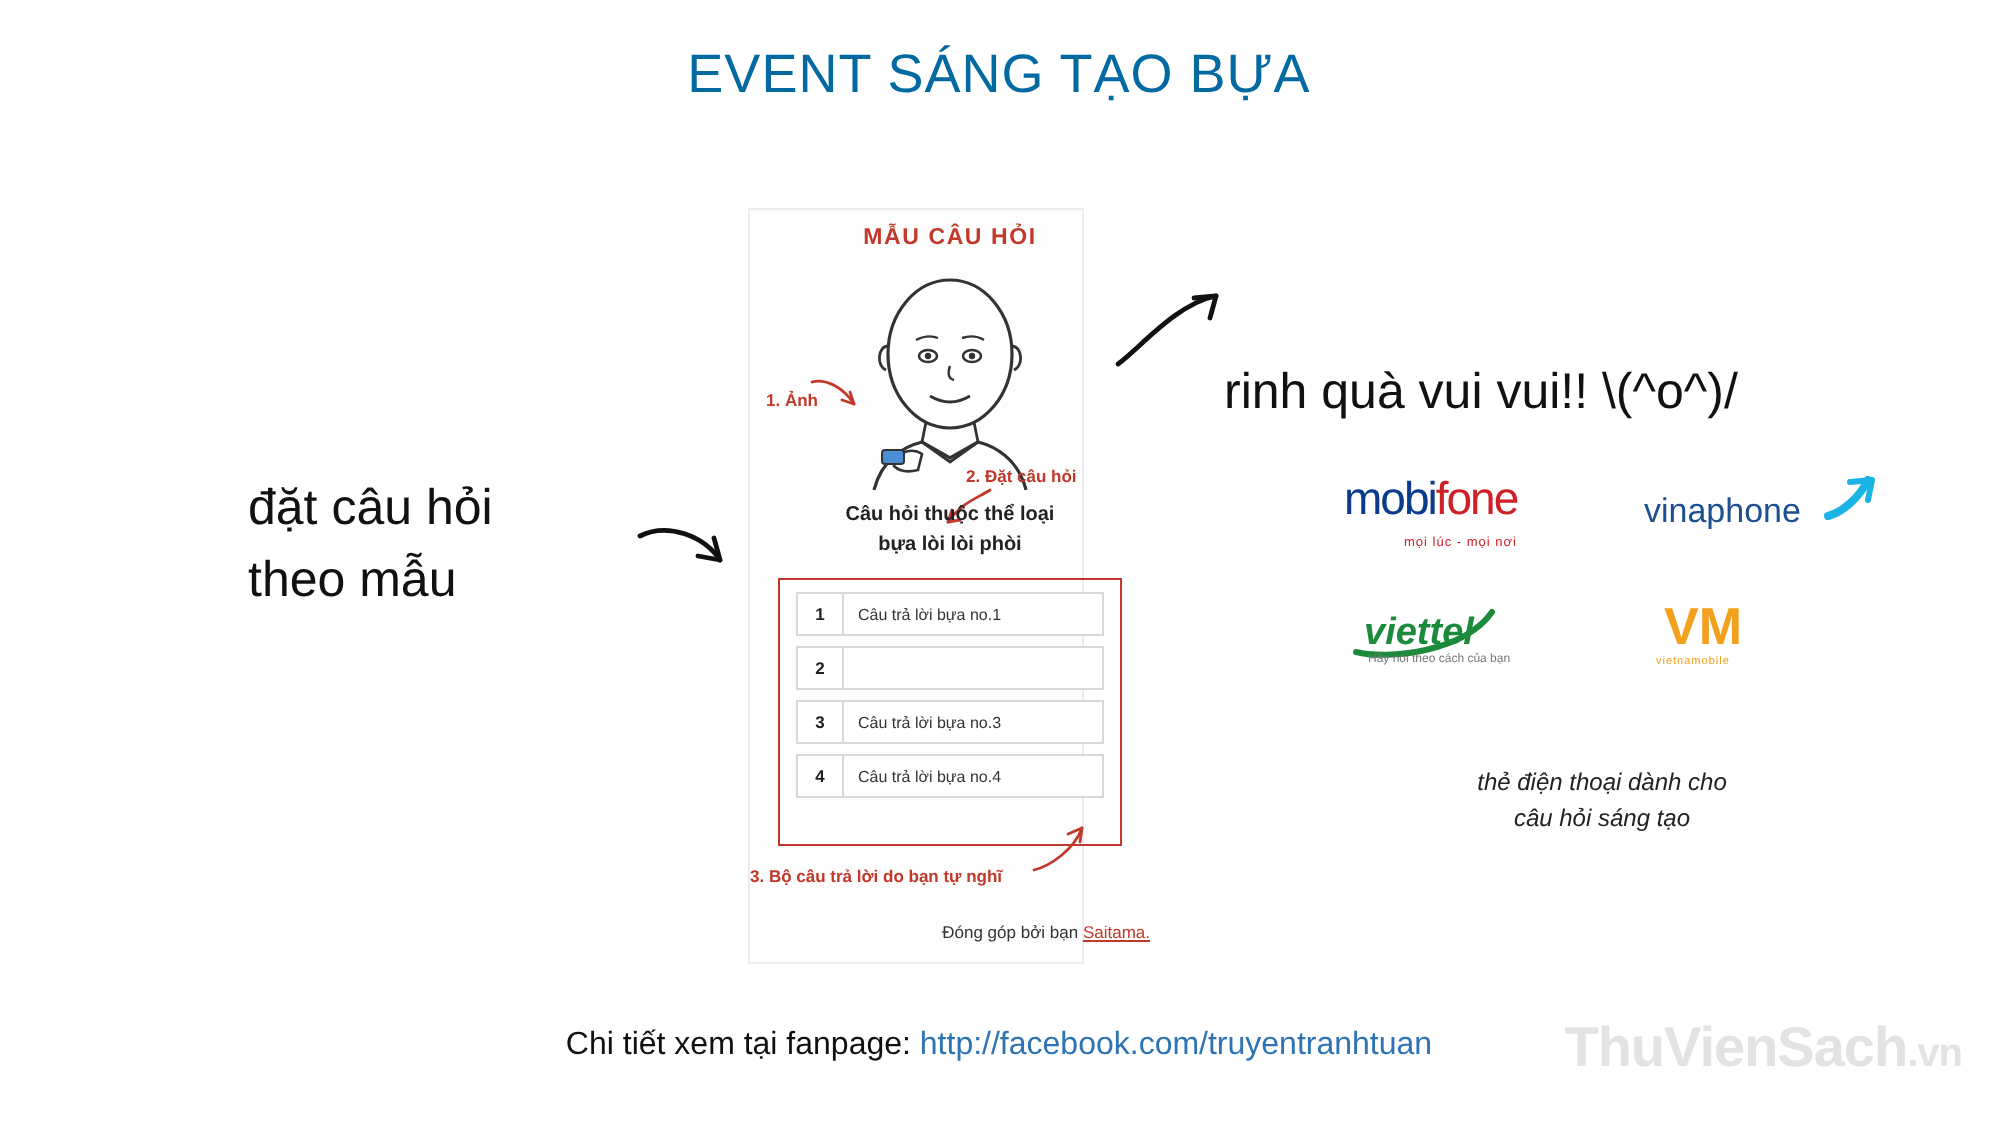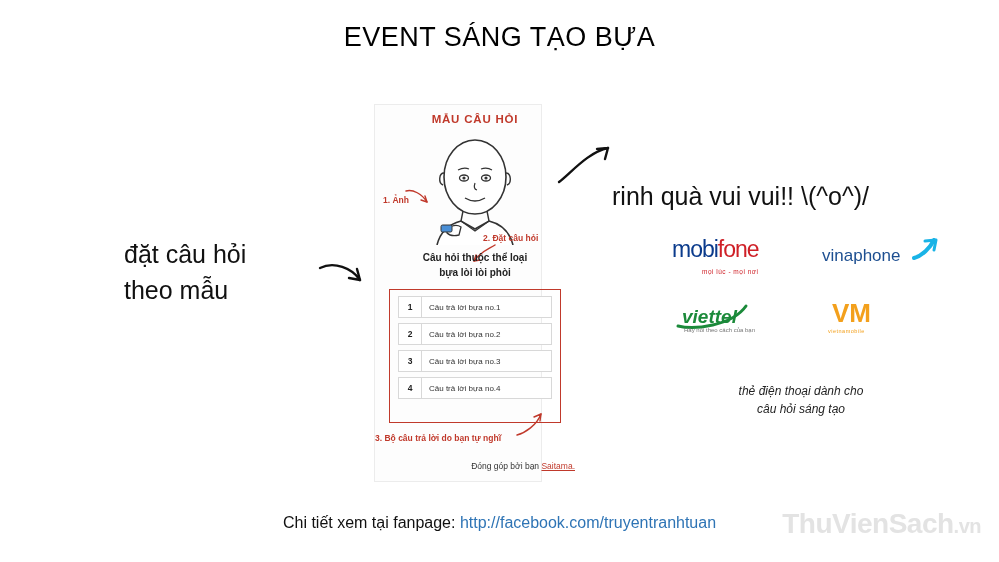--- a/index.html
+++ b/index.html
@@ -18,21 +18,21 @@
 
   
   #main-title {
     position: absolute;
     top: 22px;
     left: 0;
     width: 999px;
     text-align: center;
     font-size: 27px;
     letter-spacing: 0.5px;
-    color: #000000;
+    color: #0369a1;
     font-family: "Liberation Sans", sans-serif;
   }
 
   
   #left-caption {
     position: absolute;
     left: 124px;
     top: 236px;
     width: 210px;
     font-size: 25px;
@@ -318,21 +318,20 @@
     <div>bựa lòi lòi phòi</div>
   </div>
 
   <div id="answers-box">
     <div class="answer-row">
       <div class="answer-num">1</div>
       <div class="answer-text">Câu trả lời bựa no.1</div>
     </div>
     <div class="answer-row">
       <div class="answer-num">2</div>
-      <div class="answer-text">Câu trả lời bựa no.2</div>
     </div>
     <div class="answer-row">
       <div class="answer-num">3</div>
       <div class="answer-text">Câu trả lời bựa no.3</div>
     </div>
     <div class="answer-row">
       <div class="answer-num">4</div>
       <div class="answer-text">Câu trả lời bựa no.4</div>
     </div>
   </div>

